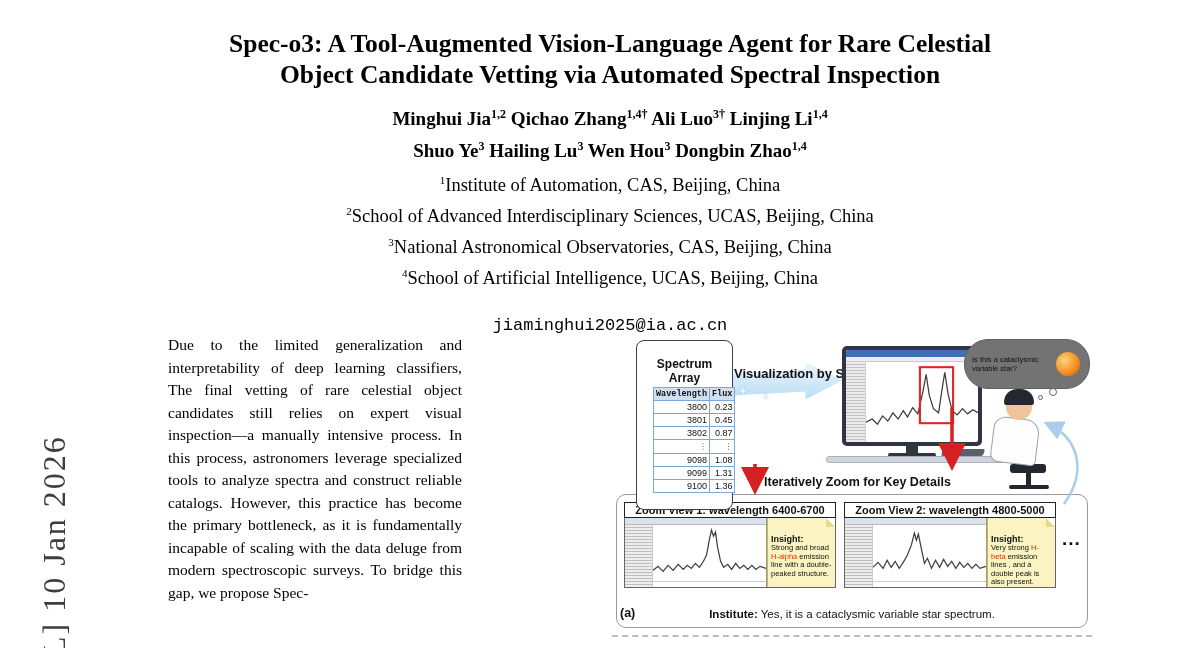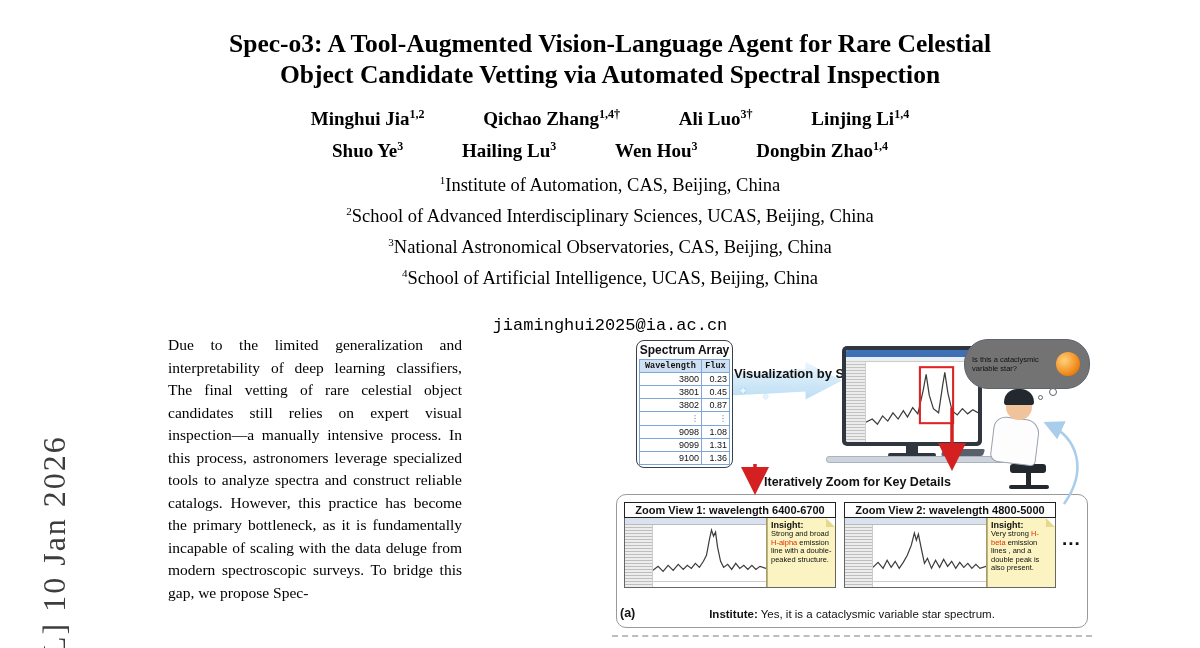--- a/index.html
+++ b/index.html
@@ -13,38 +13,38 @@
   .arxiv {
     position: absolute; left: 36px; top: 656px; width: 320px;
     transform: rotate(-90deg); transform-origin: 0 0;
     font-size: 32px; letter-spacing: 2px; color: #3d3d3d; white-space: nowrap;
   }
 
   
   .front { position: absolute; left: 130px; top: 0; width: 960px; text-align: center; }
   .title { margin-top: 28px; font-size: 25.5px; font-weight: bold; line-height: 31px; }
   .authors { margin-top: 11px; font-size: 19px; font-weight: bold; line-height: 27px; }
-  .author { margin: 0 27px; white-space: nowrap; text-align: right; }
+  .author { margin: 0 0; white-space: nowrap; text-align: right; }
   .authors sup { font-size: 12px; font-weight: bold; }
   .affils { margin-top: 3px; font-size: 18.5px; line-height: 26px; }
   .affil sup { font-size: 11px; }
   .email { margin-top: 25px; font-family: "Liberation Mono", monospace; font-size: 17px; }
 
   
   .abstract { position: absolute; left: 168px; top: 334px; width: 294px; }
   .abs-head { text-align: center; font-weight: bold; font-size: 19px; margin-bottom: 15px; }
   .abs-text { font-size: 15.5px; line-height: 22.5px; text-align: justify; }
 
   
   .figure { position: absolute; left: 612px; top: 338px; width: 480px; height: 310px;
             font-family: "Liberation Sans", sans-serif; color: #111; }
 
   
   .sa-box { position: absolute; left: 24px; top: 2px; width: 97px; border: 1.5px solid #39404a;
-            border-radius: 8px; background: #fff; padding: 2px; z-index: 3; }
+            border-radius: 8px; background: #fff; padding: 16px; z-index: 3; }
   .sa-title { font-weight: bold; font-size: 12px; text-align: center; padding-bottom: 2px; }
   table.sa { border-collapse: collapse; width: 100%; background: #fff; }
   table.sa th { background: #cfe0f2; border: 1px solid #7da7d9; font-size: 8.5px; padding: 1px 2px; font-family: Liberation Mono, monospace; }
   table.sa td { border: 1px solid #7da7d9; font-size: 9px; text-align: right; padding: 1px 2px; }
   table.sa tr.ell td { border-left: 1px solid #7da7d9; border-right: 1px solid #7da7d9;
                        border-top: none; border-bottom: none; font-size: 8px; color: #555; padding: 2px; }
 
   
   .viz-arrow { position: absolute; left: 116px; top: 24px; width: 114px; height: 40px;
     background: linear-gradient(180deg, #e9f5fd, #b9dcf3);
@@ -107,21 +107,21 @@
   .z1 { left: 12px; } .z2 { left: 232px; }
   .z-title { border: 1.2px solid #222; background: #fff; font-weight: bold; font-size: 11px;
     text-align: center; padding: 1px 0; }
   .z-body { display: flex; height: 70px; border: 1px solid #666; border-top: none; background: #fff; }
   .shot { width: 142px; position: relative; background: #fff; border-right: 1px solid #999; }
   .shot-top { height: 7px; background: #d9e2ee; border-bottom: 1px solid #bbb; }
   .shot-side { position: absolute; left: 0; top: 7px; bottom: 0; width: 28px;
     background: repeating-linear-gradient(180deg, #ededed 0 2px, #bdbdbd 2px 3px);
     border-right: 1px solid #ccc; }
   .shot-plot { position: absolute; left: 28px; top: 7px; right: 0; bottom: 0; }
-  .note { flex: 1; background: #fbf4c2; border-left: 1px solid #c9b84c; padding: 2px 3px;
+  .note { flex: 1; background: #fbf4c2; border-left: 1px solid #c9b84c; padding: 16px 3px;
     position: relative; overflow: hidden; }
   .fold { position: absolute; right: 0; top: 0; width: 0; height: 0;
     border-left: 9px solid #e6d98a; border-top: 9px solid #fff; }
   .note-h { font-weight: bold; font-size: 9px; }
   .note-t { font-size: 7.5px; line-height: 8.5px; }
   .hl { color: #e03000; }
 
   .dots { position: absolute; left: 450px; top: 190px; font-weight: bold; font-size: 19px; letter-spacing: 1px; }
 
   .subfig { position: absolute; left: 8px; top: 268px; font-weight: bold; font-size: 12.5px; }

